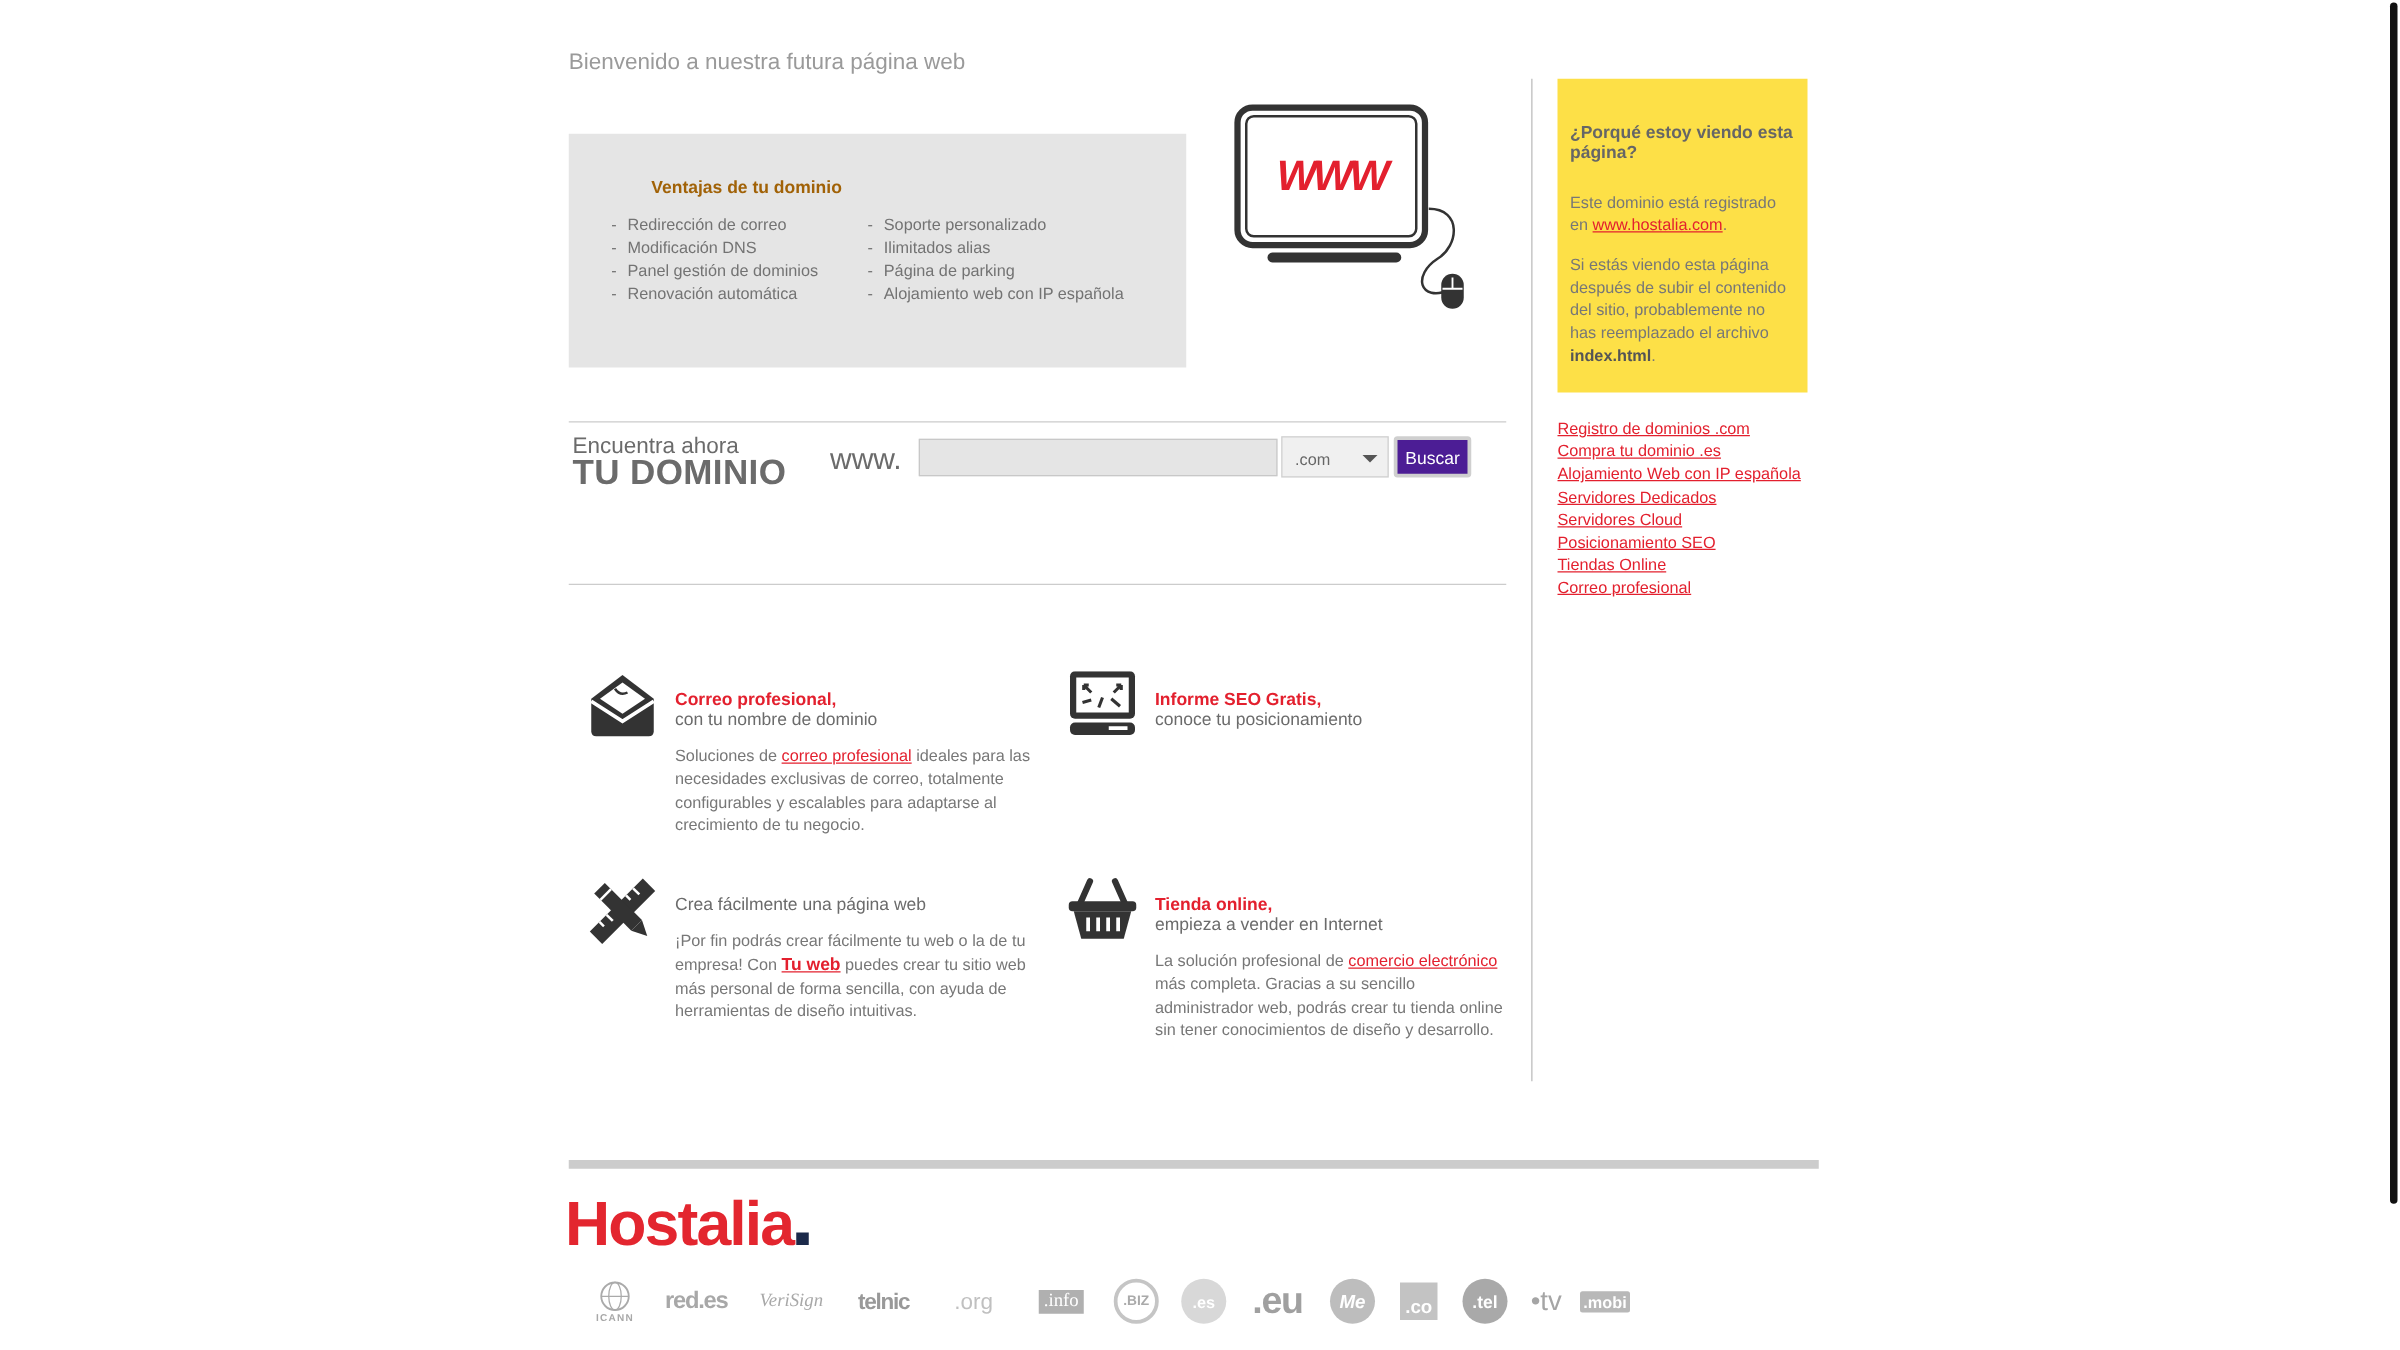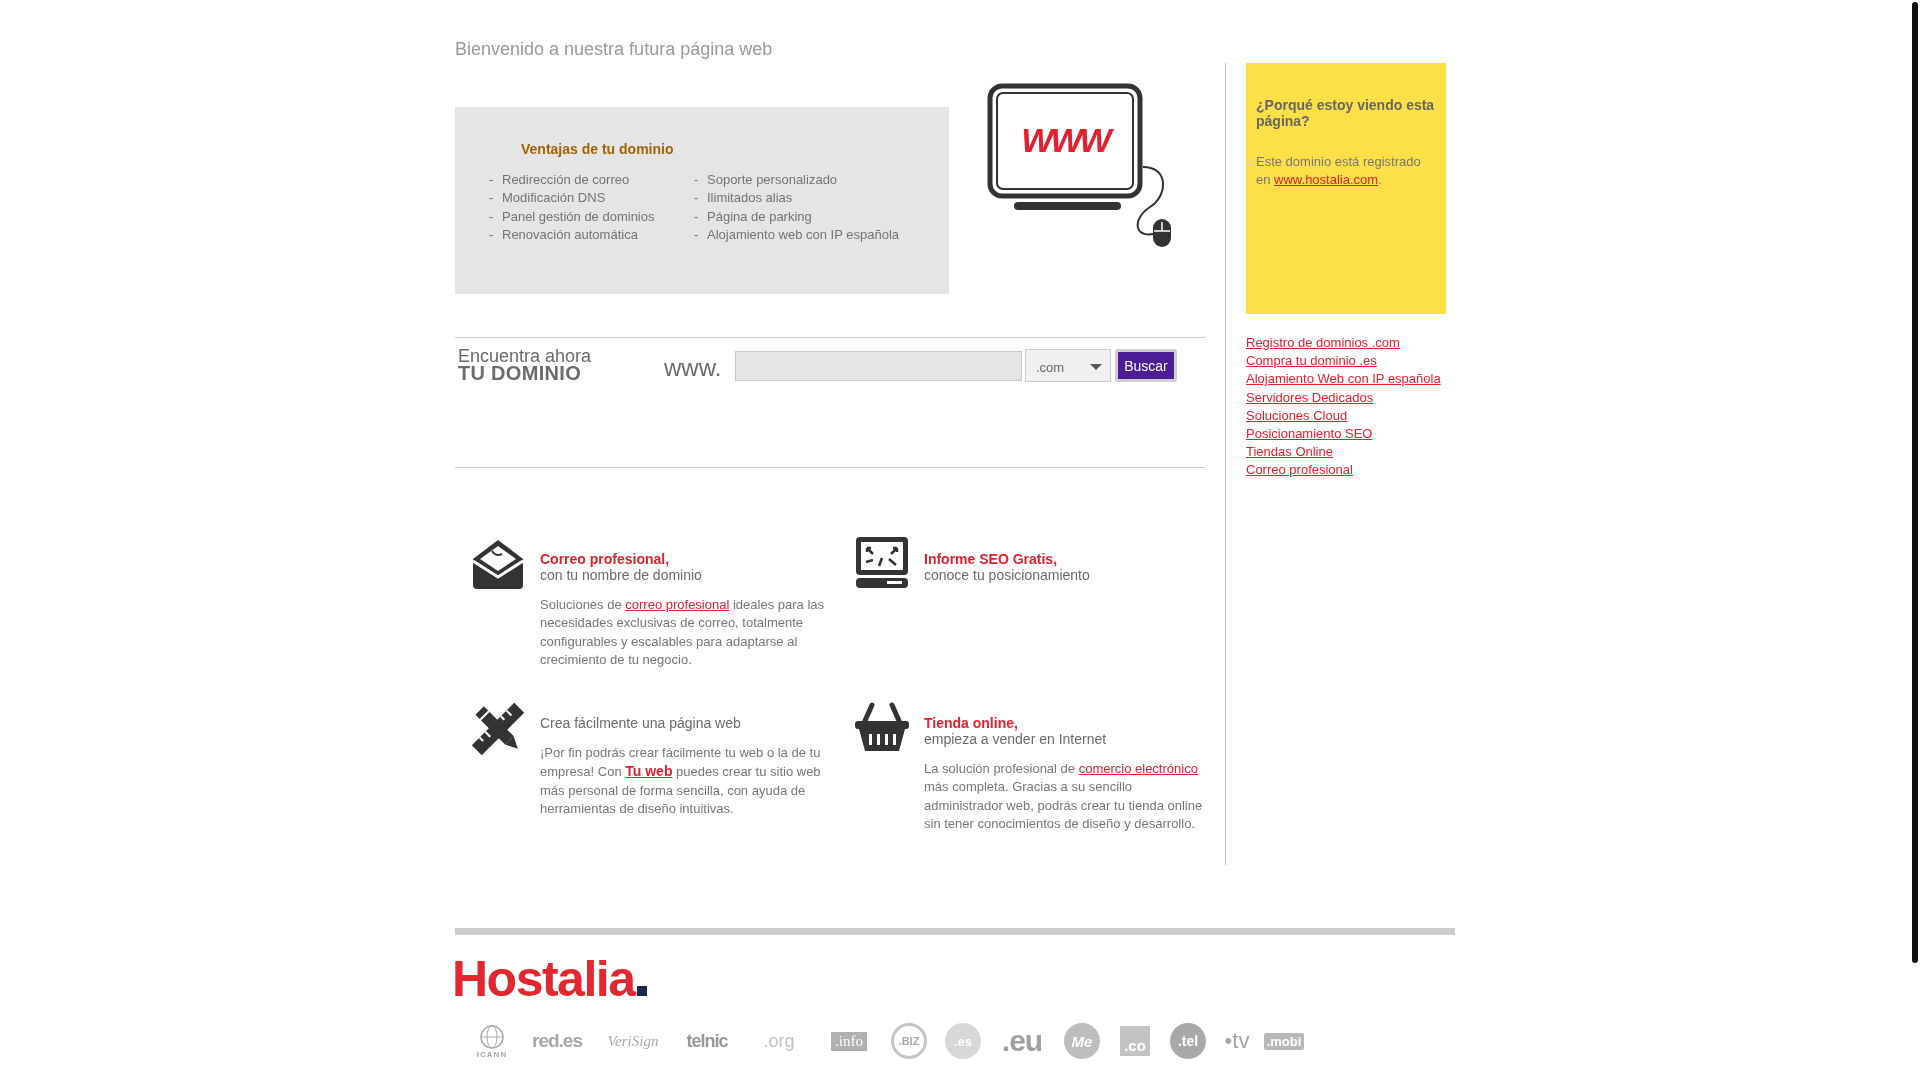--- a/index.html
+++ b/index.html
@@ -26,21 +26,21 @@
   #info-title { font-size: 14px; font-weight: bold; color: #666; line-height: 16px; }
   .info-p { font-size: 13px; line-height: 18.3px; color: #777; margin-top: 24px; }
   .info-p + .info-p { margin-top: 13px; }
   .info-p b { color: #555; }
 
   #sidebar-links { left: 1246px; top: 334px; font-size: 13px; line-height: 18.2px; }
   #sidebar-links a { display: block; white-space: nowrap; }
 
   #search-section { left: 455px; top: 337px; width: 750px; height: 131px; border-top: 1px solid #cccccc; border-bottom: 1px solid #cccccc; }
   #search-kicker { position: absolute; left: 3px; top: 8px; font-size: 18px; color: #6b6b6b; }
-  #search-heading { position: absolute; left: 3px; top: 24px; font-size: 20px; font-weight: bold; color: #6b6b6b; letter-spacing: 0.3px; }
+  #search-heading { position: absolute; left: 3px; top: 24px; font-size: 28px; font-weight: bold; color: #6b6b6b; letter-spacing: 0.3px; }
   #www-prefix { position: absolute; left: 209px; top: 16px; font-size: 24px; color: #6b6b6b; }
   #domain-input { position: absolute; left: 280px; top: 13px; width: 287px; height: 30px; background: #e5e5e5; border: 1px solid #c8c8c8; font-size: 14px; padding: 0 6px; color: #555; font-family: "Liberation Sans", sans-serif; }
   #tld-select { position: absolute; left: 570px; top: 11px; width: 86px; height: 33px; background: #f0f0f0; border: 1px solid #cfcfcf; font-size: 13px; color: #666; padding: 10px 0 0 10px; }
   #tld-arrow { position: absolute; right: 8px; top: 14px; width: 0; height: 0; border-left: 6px solid transparent; border-right: 6px solid transparent; border-top: 6px solid #555; }
   #search-button { position: absolute; left: 660px; top: 11px; width: 62px; height: 33px; background: #4c1d95; border: 3px solid #cfcfcf; border-radius: 3px; color: #ffffff; font-size: 14px; text-align: center; line-height: 26px; font-family: "Liberation Sans", sans-serif; }
 
   .feature { position: absolute; width: 360px; }
   .feature-icon { position: absolute; left: 0; top: 0; width: 56px; height: 56px; }
   .feature-text { position: absolute; left: 70px; top: 14px; width: 285px; }
   .feature-title { font-size: 14px; font-weight: bold; color: #e3202e; line-height: 16px; white-space: nowrap; }
@@ -97,28 +97,29 @@
     <line x1="177" y1="140" x2="177" y2="149" stroke="#fff" stroke-width="1.5"></line>
     <line x1="169" y1="149" x2="185" y2="149" stroke="#fff" stroke-width="1.5"></line>
   </svg>
 </div>
 
 <div id="divider-vertical" class="abs"></div>
 
 <div id="info-box" class="abs">
   <div id="info-title">¿Porqué estoy viendo esta página?</div>
   <p class="info-p"><span>Este dominio está registrado en </span><a href="#">www.hostalia.com</a><span>.</span></p>
+  <p class="info-p"><span>Si estás viendo esta página después de subir el contenido del sitio, probablemente no has reemplazado el archivo </span><b>index.html</b><span>.</span></p>
 </div>
 
 <div id="sidebar-links" class="abs">
   <a href="#">Registro de dominios .com</a>
   <a href="#">Compra tu dominio .es</a>
   <a href="#">Alojamiento Web con IP española</a>
   <a href="#">Servidores Dedicados</a>
-  <a href="#">Soluciones Cloud</a>
+  <a href="#">Servidores Cloud</a>
   <a href="#">Posicionamiento SEO</a>
   <a href="#">Tiendas Online</a>
   <a href="#">Correo profesional</a>
 </div>
 
 <div id="search-section" class="abs">
   <div id="search-kicker">Encuentra ahora</div>
   <div id="search-heading">TU DOMINIO</div>
   <div id="www-prefix">www.</div>
   <input id="domain-input" type="text" placeholder="" style="">

